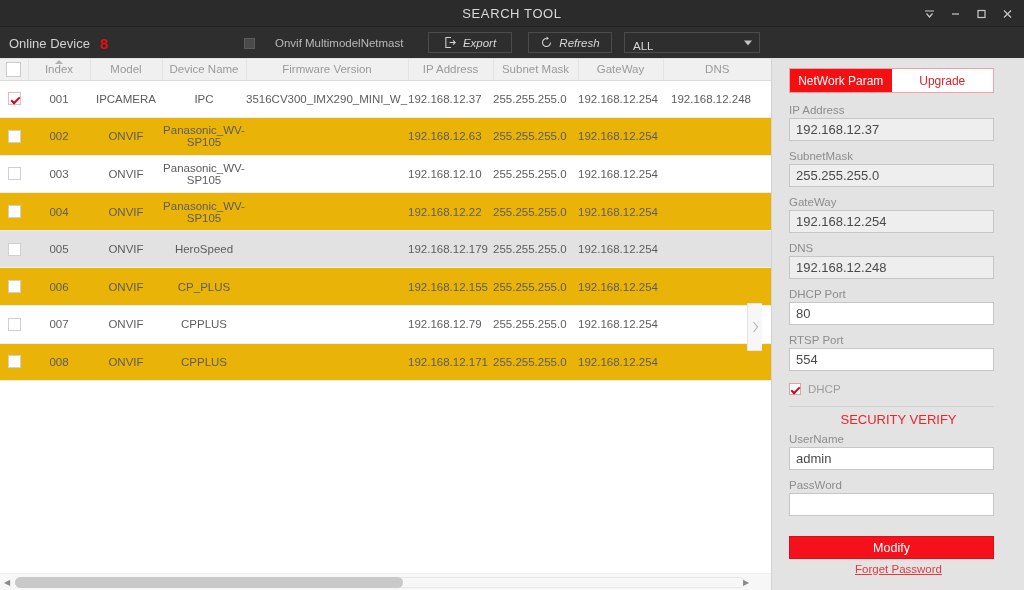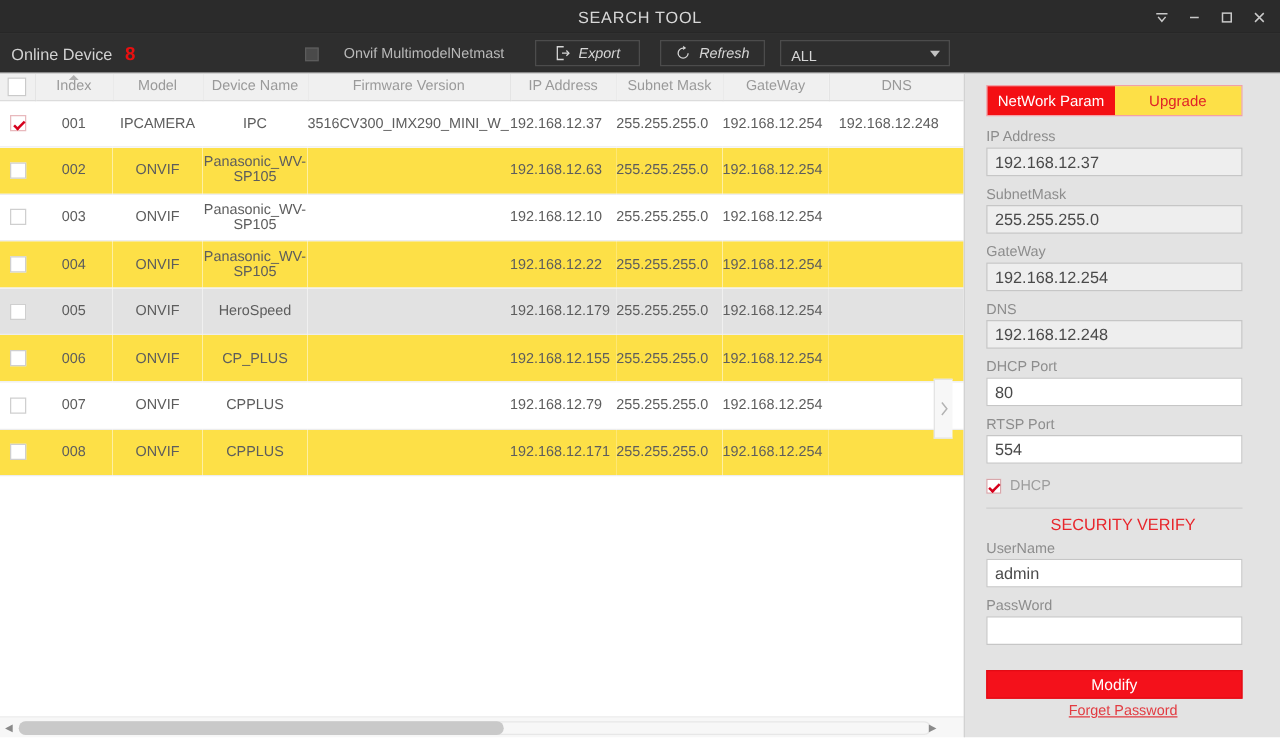--- a/index.html
+++ b/index.html
@@ -134,21 +134,21 @@
   }
   table.dev tbody td {
     height: 37.6px;
     font-size: 11.5px;
     color: #5d5d5d;
     text-align: center;
     border-bottom: 1px solid #ededed;
     overflow: hidden;
   }
   table.dev tbody tr.r-white { background: #ffffff; }
-  table.dev tbody tr.r-gray  { background: #fde047; }
+  table.dev tbody tr.r-gray  { background: #eab308; }
   table.dev tbody tr.r-hover { background: #e2e2e2; }
   td.ip, td.mask, td.gw, td.dns { text-align: right; padding-right: 12px; }
   td.fw { text-align: right; padding-right: 6px; }
   td.idx { color: #5d5d5d; }
 
   .cell-chk {
     width: 13px; height: 13px;
     border: 1px solid #cfcfcf;
     background: #ffffff;
     margin: 0 auto;
@@ -226,21 +226,21 @@
     border: 1px solid #f2a0a6;
     display: flex;
   }
   .tab {
     flex: 1;
     display: flex; align-items: center; justify-content: center;
     font-size: 12px;
     cursor: default;
   }
   .tab.active { background: #f40f13; color: #ffffff; }
-  .tab.inactive { background: #fde047; color: #e02228; }
+  .tab.inactive { background: #ffffff; color: #e02228; }
 
   .field { position: absolute; left: 17px; width: 205px; }
   .field-label {
     color: #8d8d8d; font-size: 11.5px;
     height: 15px; line-height: 15px;
   }
   .field-input {
     width: 205px; height: 23px;
     border: 1px solid #c6c6c6;
     background: #ffffff;

